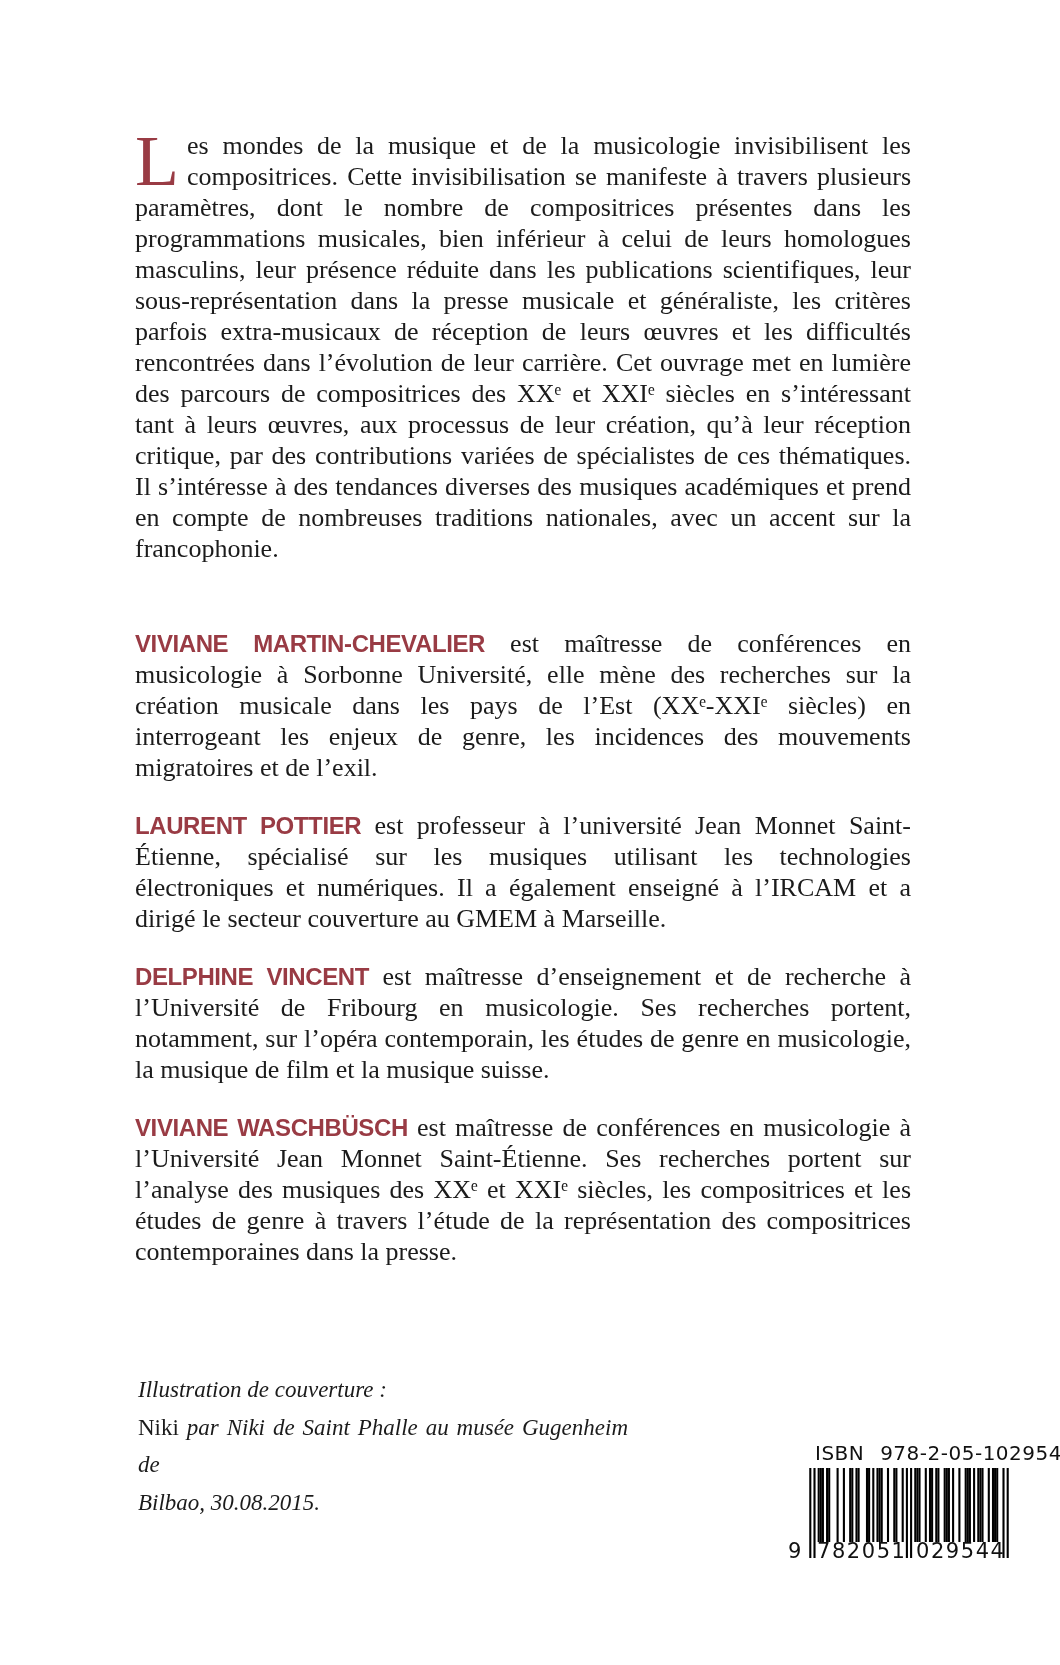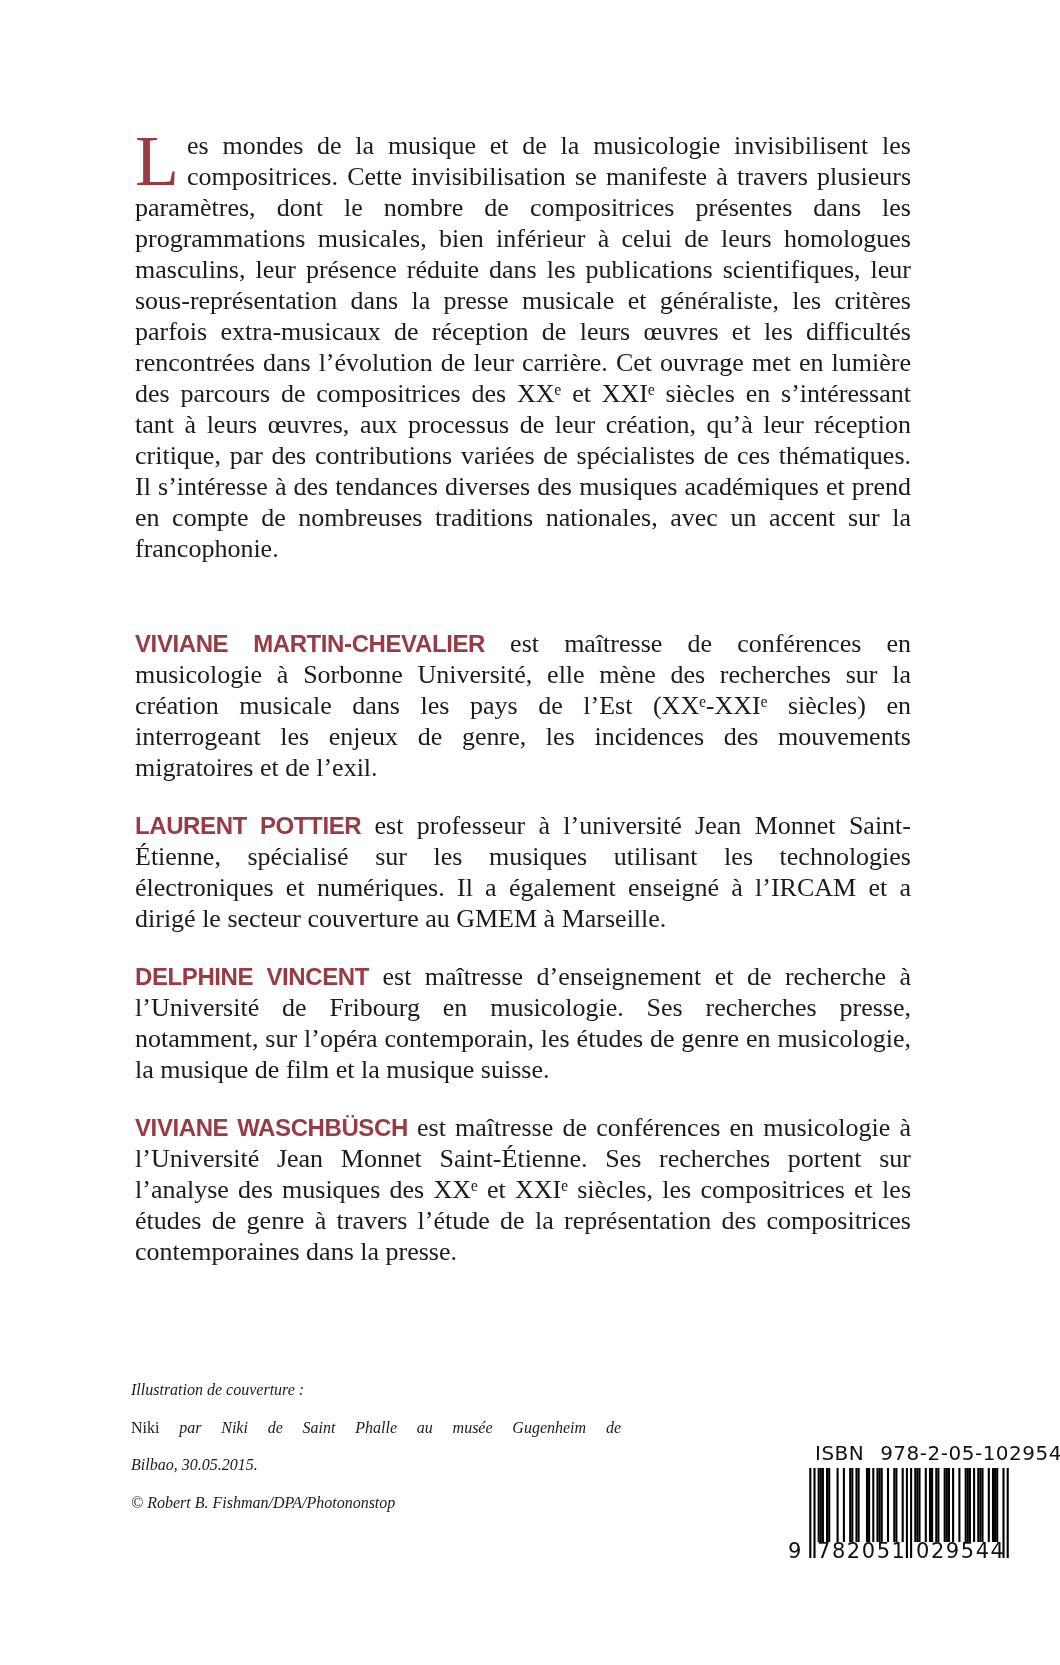--- a/index.html
+++ b/index.html
@@ -33,22 +33,22 @@
     text-align:justify;
   }
   .author-name{
     font-family:"Liberation Sans","DejaVu Sans",sans-serif;
     font-weight:700;
     font-size:24px;
     letter-spacing:-0.4px;
   }
   
   .credit{
-    position:absolute;left:131px;top:1371px;width:490px;
-    font-size:16px;line-height:37.5px;
+    position:absolute;left:138px;top:1371px;width:490px;
+    font-size:23px;line-height:37.5px;
     font-style:italic;
   }
   .credit .roman{font-style:normal;}
   .credit-line2{
     text-align:justify;
     text-align-last:justify;
   }
   
   .barcode-box{
     position:absolute;left:772px;top:1441px;width:242px;height:126px;
@@ -80,29 +80,28 @@
 </head>
 <body>
 
 <div class="page">
 
   <p class="synopsis"><span class="dropcap" style="color: rgb(153, 59, 68);">L</span><span>es mondes de la musique et de la musicologie invisibilisent les compositrices. Cette invisibilisation se manifeste à travers plusieurs paramètres, dont le nombre de compositrices présentes dans les programmations musicales, bien inférieur à celui de leurs homologues masculins, leur présence réduite dans les publications scientifiques, leur sous-représentation dans la presse musicale et généraliste, les critères parfois extra-musicaux de réception de leurs œuvres et les difficultés rencontrées dans l’évolution de leur carrière. Cet ouvrage met en lumière des parcours de compositrices des XXᵉ et XXIᵉ siècles en s’intéressant tant à leurs œuvres, aux processus de leur création, qu’à leur réception critique, par des contributions variées de spécialistes de ces thématiques. Il s’intéresse à des tendances diverses des musiques académiques et prend en compte de nombreuses traditions nationales, avec un accent sur la francophonie.</span></p>
 
   <div class="authors">
     <p class="bio"><span class="author-name" style="color: rgb(153, 59, 68);">VIVIANE MARTIN-CHEVALIER</span><span> est maîtresse de conférences en musicologie à Sorbonne Université, elle mène des recherches sur la création musicale dans les pays de l’Est (XXᵉ-XXIᵉ siècles) en interrogeant les enjeux de genre, les incidences des mouvements migratoires et de l’exil.</span></p>
     <p class="bio"><span class="author-name" style="color: rgb(153, 59, 68);">LAURENT POTTIER</span><span> est professeur à l’université Jean Monnet Saint-Étienne, spécialisé sur les musiques utilisant les technologies électroniques et numériques. Il a également enseigné à l’IRCAM et a dirigé le secteur couverture au GMEM à Marseille.</span></p>
-    <p class="bio"><span class="author-name" style="color: rgb(153, 59, 68);">DELPHINE VINCENT</span><span> est maîtresse d’enseignement et de recherche à l’Université de Fribourg en musicologie. Ses recherches presse, notamment, sur l’opéra contemporain, les études de genre en musicologie, la musique de film et la musique suisse.</span></p>
+    <p class="bio"><span class="author-name" style="color: rgb(153, 59, 68);">DELPHINE VINCENT</span><span> est maîtresse d’enseignement et de recherche à l’Université de Fribourg en musicologie. Ses recherches portent, notamment, sur l’opéra contemporain, les études de genre en musicologie, la musique de film et la musique suisse.</span></p>
     <p class="bio"><span class="author-name" style="color: rgb(153, 59, 68);">VIVIANE WASCHBÜSCH</span><span> est maîtresse de conférences en musicologie à l’Université Jean Monnet Saint-Étienne. Ses recherches portent sur l’analyse des musiques des XXᵉ et XXIᵉ siècles, les compositrices et les études de genre à travers l’étude de la représentation des compositrices contemporaines dans la presse.</span></p>
   </div>
 
   <div class="credit">
     <div>Illustration de couverture :</div>
     <div class="credit-line2"><span class="roman">Niki</span><span> par Niki de Saint Phalle au musée Gugenheim de</span></div>
-    <div>Bilbao, 30.05.2015.</div>
-    <div>© Robert B. Fishman/DPA/Photononstop</div>
+    <div>Bilbao, 30.08.2015.</div>
   </div>
 
   <div class="barcode-box">
     <div class="isbn-label">ISBN 978-2-05-102954-4</div>
     <svg class="ean-svg" width="200" height="90" viewBox="0 0 199.5 90" xmlns="http://www.w3.org/2000/svg">
         <rect x="0.00" y="0" width="2.1" height="90"></rect>
         <rect x="4.20" y="0" width="2.1" height="90"></rect>
         <rect x="8.40" y="0" width="2.1" height="74"></rect>
         <rect x="10.50" y="0" width="2.1" height="74"></rect>
         <rect x="12.60" y="0" width="2.1" height="74"></rect>

